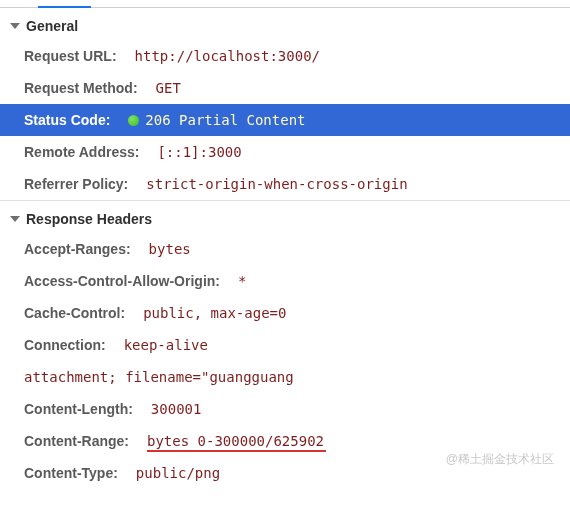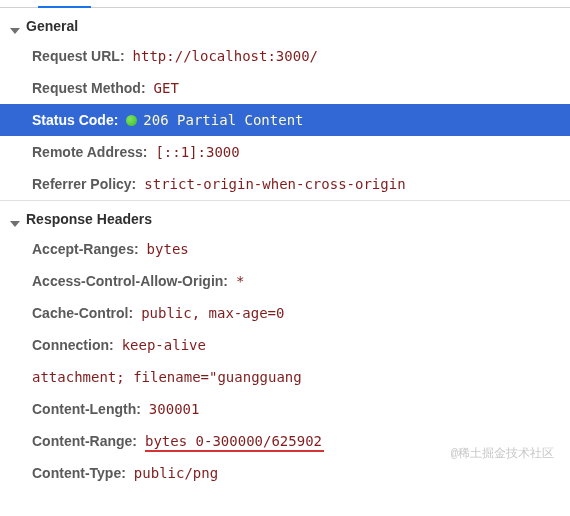--- a/index.html
+++ b/index.html
@@ -24,40 +24,41 @@
     .tab-active-indicator {
       position: absolute;
       left: 38px;
       bottom: -1px;
       width: 53px;
       height: 2px;
       background: #1a73e8;
     }
     .section-header {
       display: flex;
-      align-items: flex-end;
+      align-items: center;
       padding: 10px 10px 6px 10px;
       font-weight: 700;
       color: #303030;
       font-size: 14px;
     }
     .section-header .arrow {
       display: inline-block;
       width: 0;
       height: 0;
       border-left: 5px solid transparent;
       border-right: 5px solid transparent;
       border-top: 6px solid #707070;
       margin-right: 6px;
     }
     .row {
       display: flex;
       align-items: baseline;
-      padding: 6px 10px 6px 32px;
+      padding: 6px 10px 6px 24px;
       line-height: 20px;
+      gap: 10px;
     }
     .label {
       font-weight: 700;
       color: #5a5a5a;
       margin-right: 8px;
       font-size: 14px;
     }
     .value {
       font-family: ui-monospace, Menlo, Consolas, monospace;
       color: #7f1d1d;
@@ -93,25 +94,24 @@
       position: absolute;
       left: 0;
       right: -2px;
       bottom: -3px;
       height: 2px;
       background: #d63333;
     }
     .watermark {
       position: absolute;
       right: 16px;
-      bottom: 54px;
+      bottom: 48px;
       font-size: 12px;
       color: #c8c8c8;
       pointer-events: none;
-      font-family: Liberation Mono, monospace;
     }
   </style>
 </head>
 <body>
 
 <div class="tab-bar">
   <div class="tab-active-indicator"></div>
 </div>
 
 <div class="section-header">

